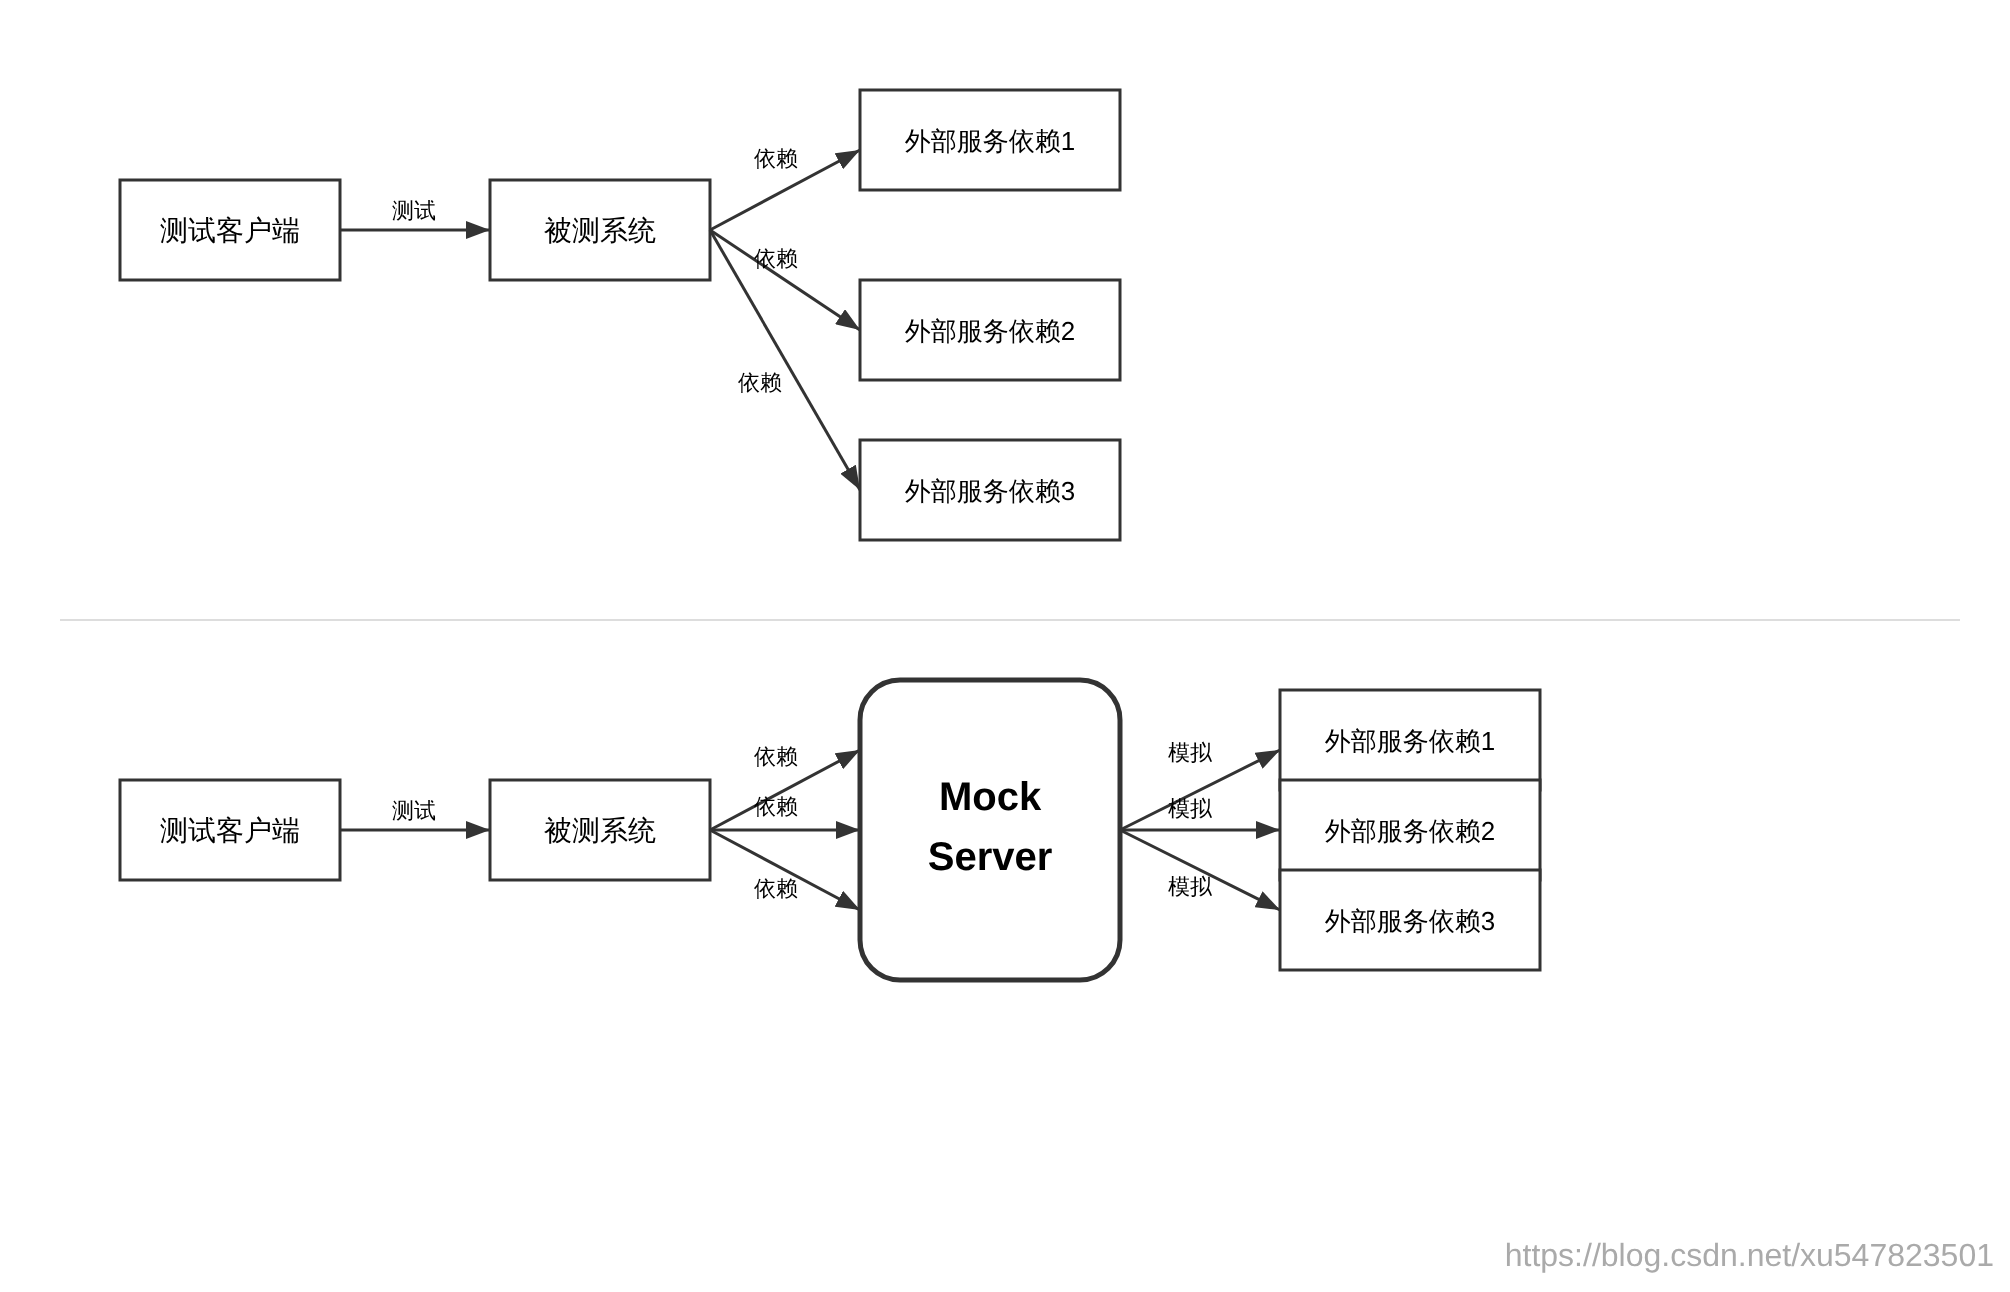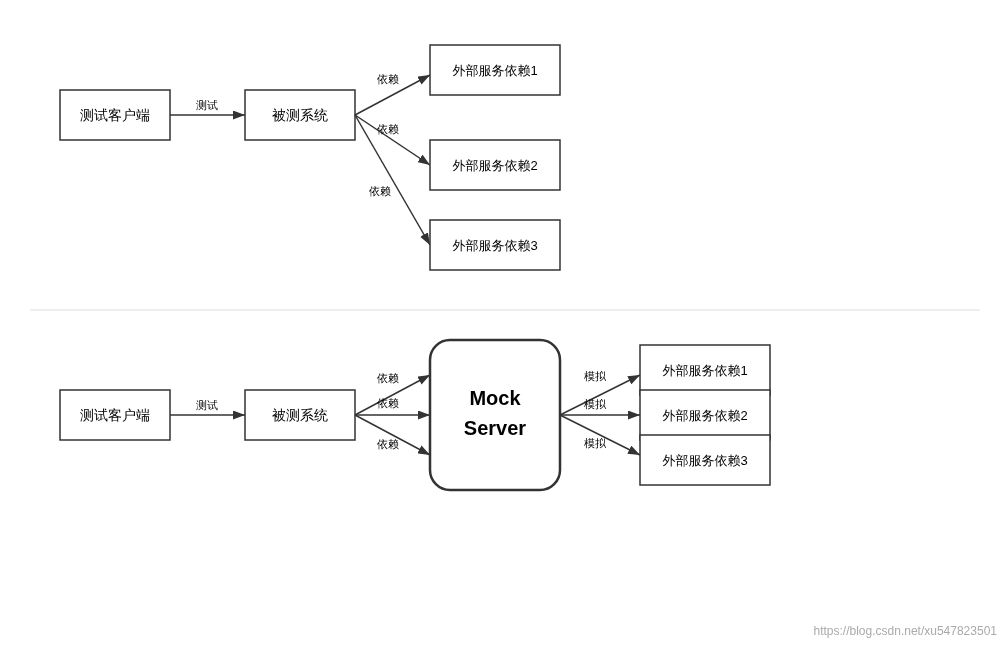--- a/index.html
+++ b/index.html
@@ -20,21 +20,21 @@
     svg {
       position: absolute;
       top: 0; left: 0;
       width: 1005px;
       height: 646px;
     }
     .watermark {
       position: absolute;
       bottom: 8px;
       right: 8px;
-      font-size: 12px;
+      font-size: 16px;
       color: #aaa;
       font-family: Arial, sans-serif;
     }
   </style>
 </head>
 <body>
 
 <div class="canvas">
   <svg xmlns="http://www.w3.org/2000/svg">
     <defs>

